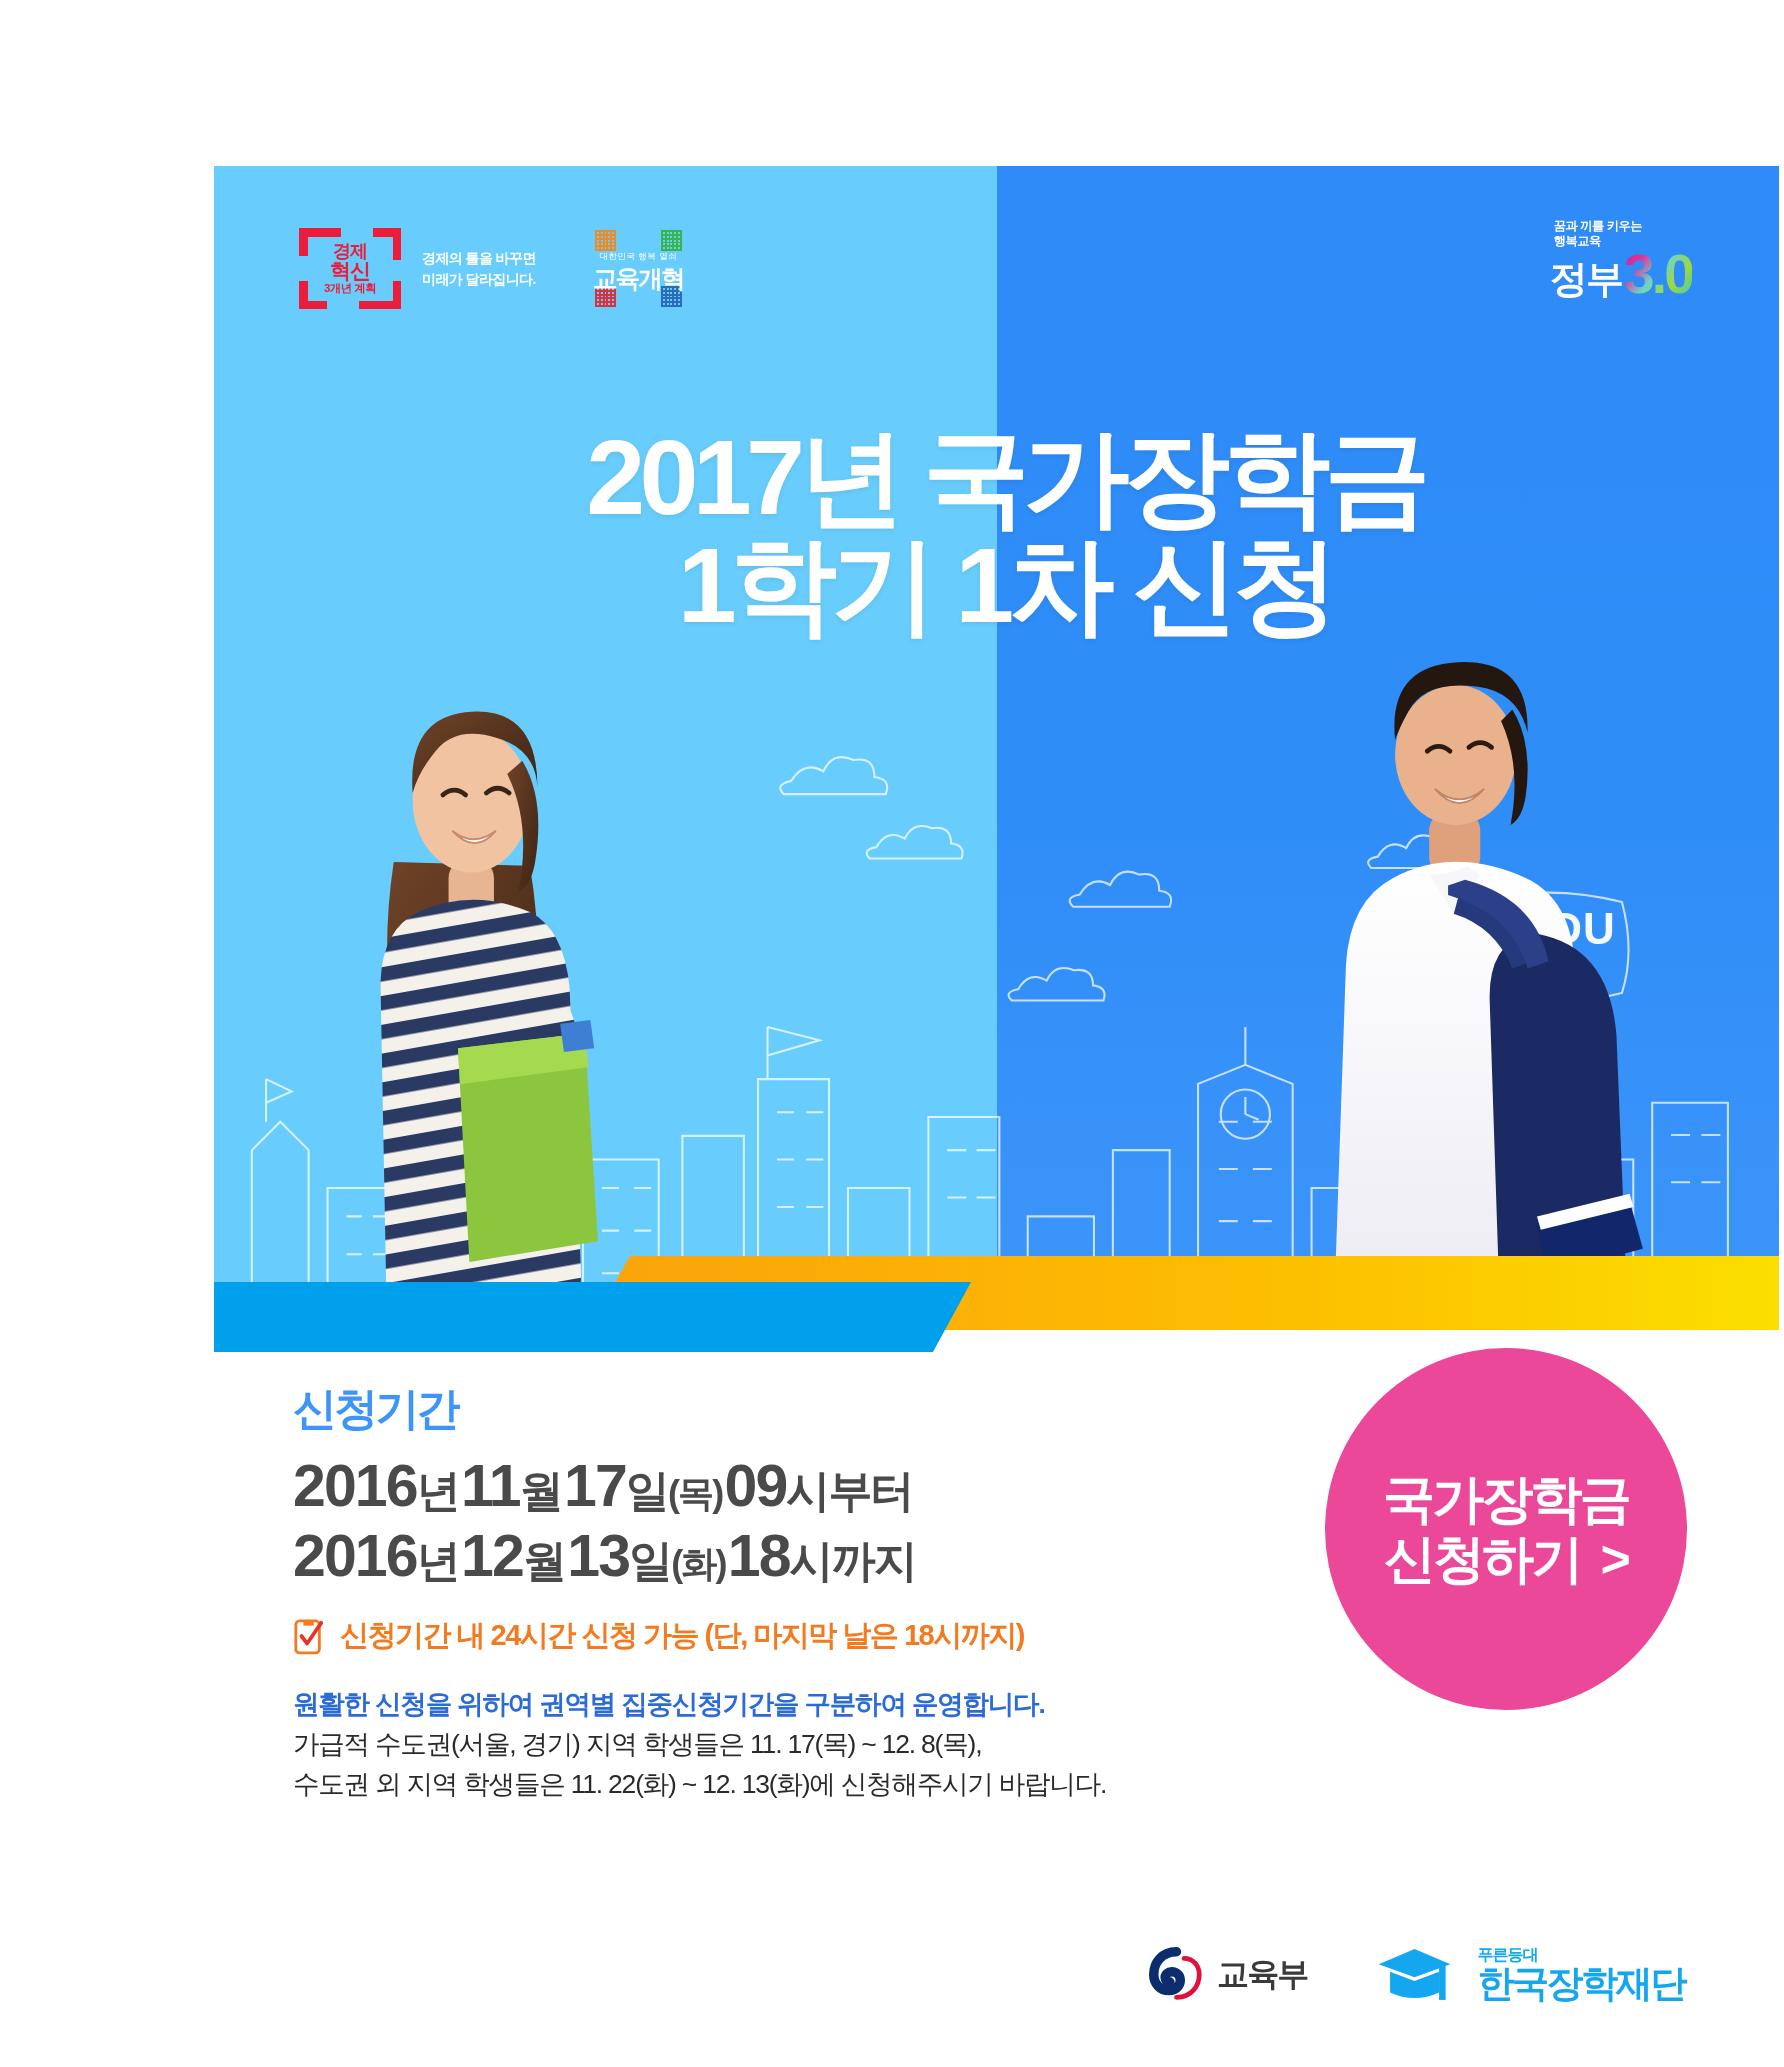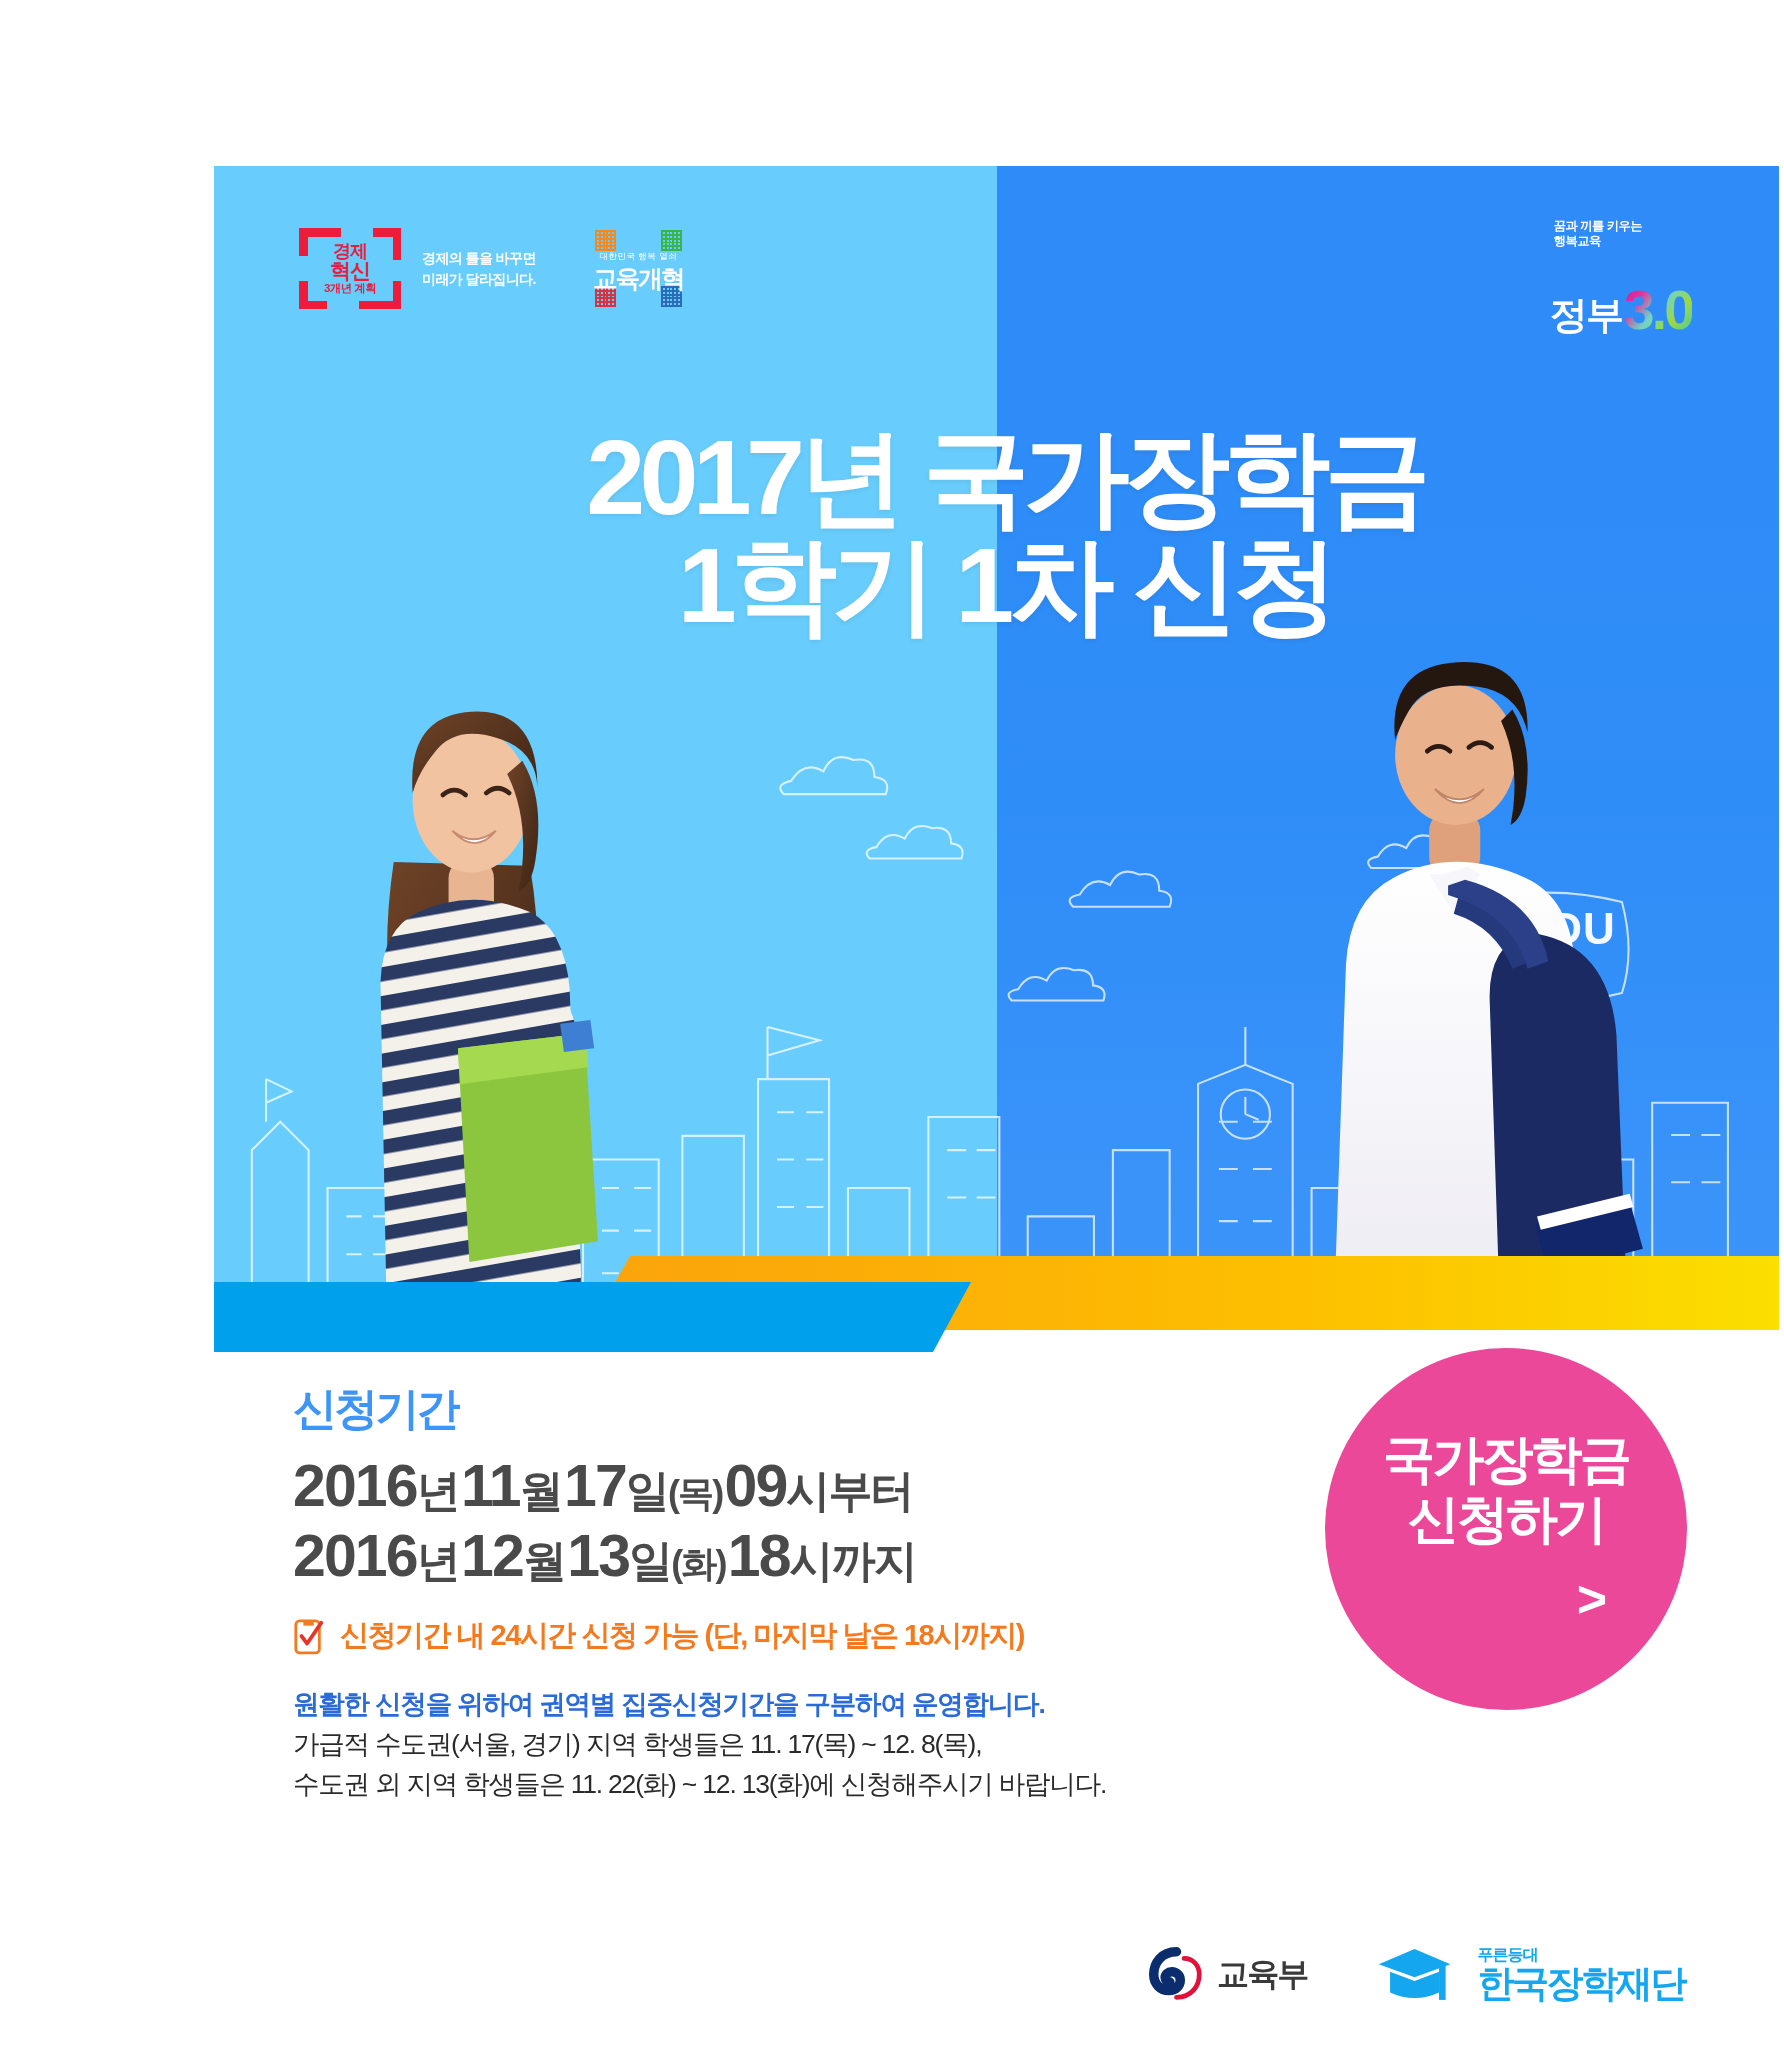--- a/index.html
+++ b/index.html
@@ -76,21 +76,21 @@
     color:#ffffff;font-size:24.6px;font-weight:bold;white-space:nowrap;letter-spacing:-1.9px;}
 
   .logo-gov{position:absolute;right:87px;top:53px;text-align:right;}
   .logo-gov-top{color:#ffffff;font-size:12.3px;line-height:1.25;font-weight:bold;
     letter-spacing:-0.5px;text-align:left;margin-left:3.8px;}
   .logo-gov-main{display:flex;align-items:flex-end;justify-content:flex-end;gap:1.9px;margin-top:0.9px;}
   .logo-gov-main .jb{color:#ffffff;font-size:38px;font-weight:bold;letter-spacing:-1.9px;line-height:0.95;}
   .logo-gov-main .three{
     font-size:55px;font-weight:bold;line-height:0.85;letter-spacing:-2.8px;
     background:linear-gradient(130deg,#c0219c 0%,#e0349a 22%,#6fd3c8 48%,#9ed93c 72%,#46c8b0 100%);
-    -webkit-background-clip:text;background-clip:text;color:transparent;margin-top:36px;
+    -webkit-background-clip:text;background-clip:text;color:transparent;
   }
 
   
   .hero-title{
     position:absolute;left:9px;top:257px;width:100%;text-align:center;
     color:#ffffff;font-weight:bold;letter-spacing:-5.7px;line-height:1.02;
     text-shadow:0 1.9px 5.7px rgba(0,0,0,.07);
   }
   .hero-title .ln{display:block;font-size:106px;}
   .hero-title .ln2{font-size:106px;}
@@ -142,21 +142,21 @@
   
   .cta{
     position:absolute;left:1325px;top:1348px;width:362px;height:362px;border-radius:50%;
     background:#ec4899;display:flex;flex-direction:column;
     align-items:center;justify-content:center;cursor:pointer;
   }
   .cta-l1,.cta-l2{
     color:#ffffff;font-weight:bold;font-size:52px;letter-spacing:-2.8px;line-height:1.16;
     white-space:nowrap;
   }
-  .cta-l2{display:flex;align-items:flex-end;gap:20px;flex-direction:column;}
+  .cta-l2{display:flex;align-items:flex-start;gap:20px;}
 
   
   .footer{
     position:absolute;left:0;top:1945px;width:1785px;
     display:flex;justify-content:flex-end;align-items:center;gap:68px;padding-right:100px;
     box-sizing:border-box;
   }
   .moe{display:flex;align-items:center;gap:13.2px;}
   .moe-mark{width:55px;height:55px;position:relative;flex:none;}
   .moe-text{color:#3a3a3a;font-size:32px;font-weight:bold;letter-spacing:-1.9px;}

